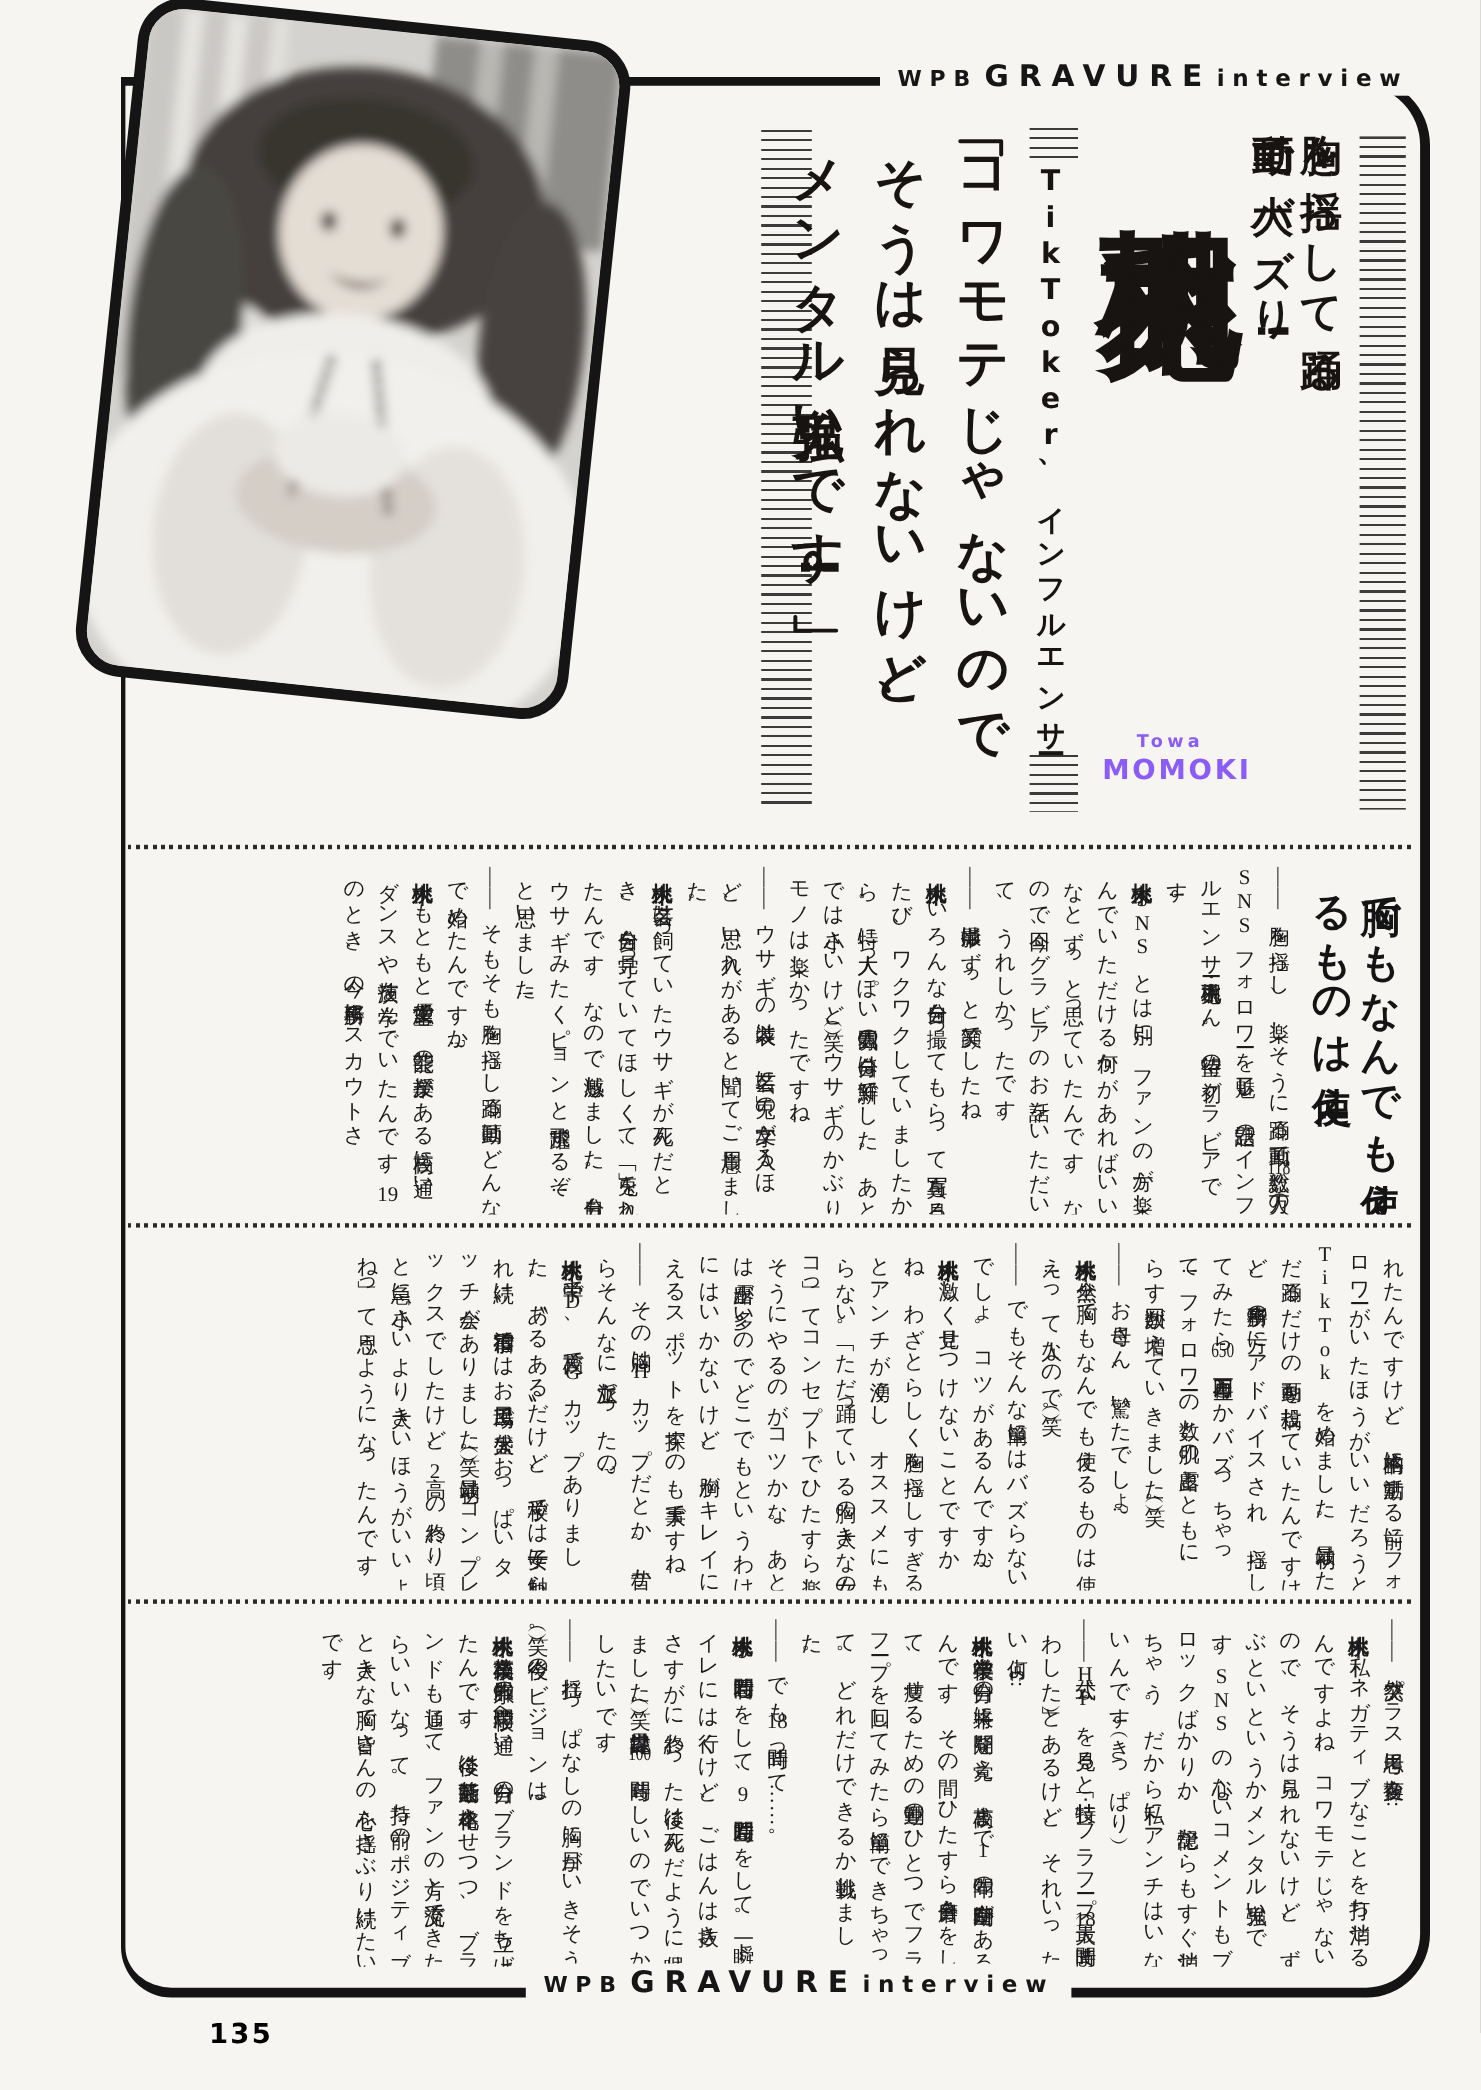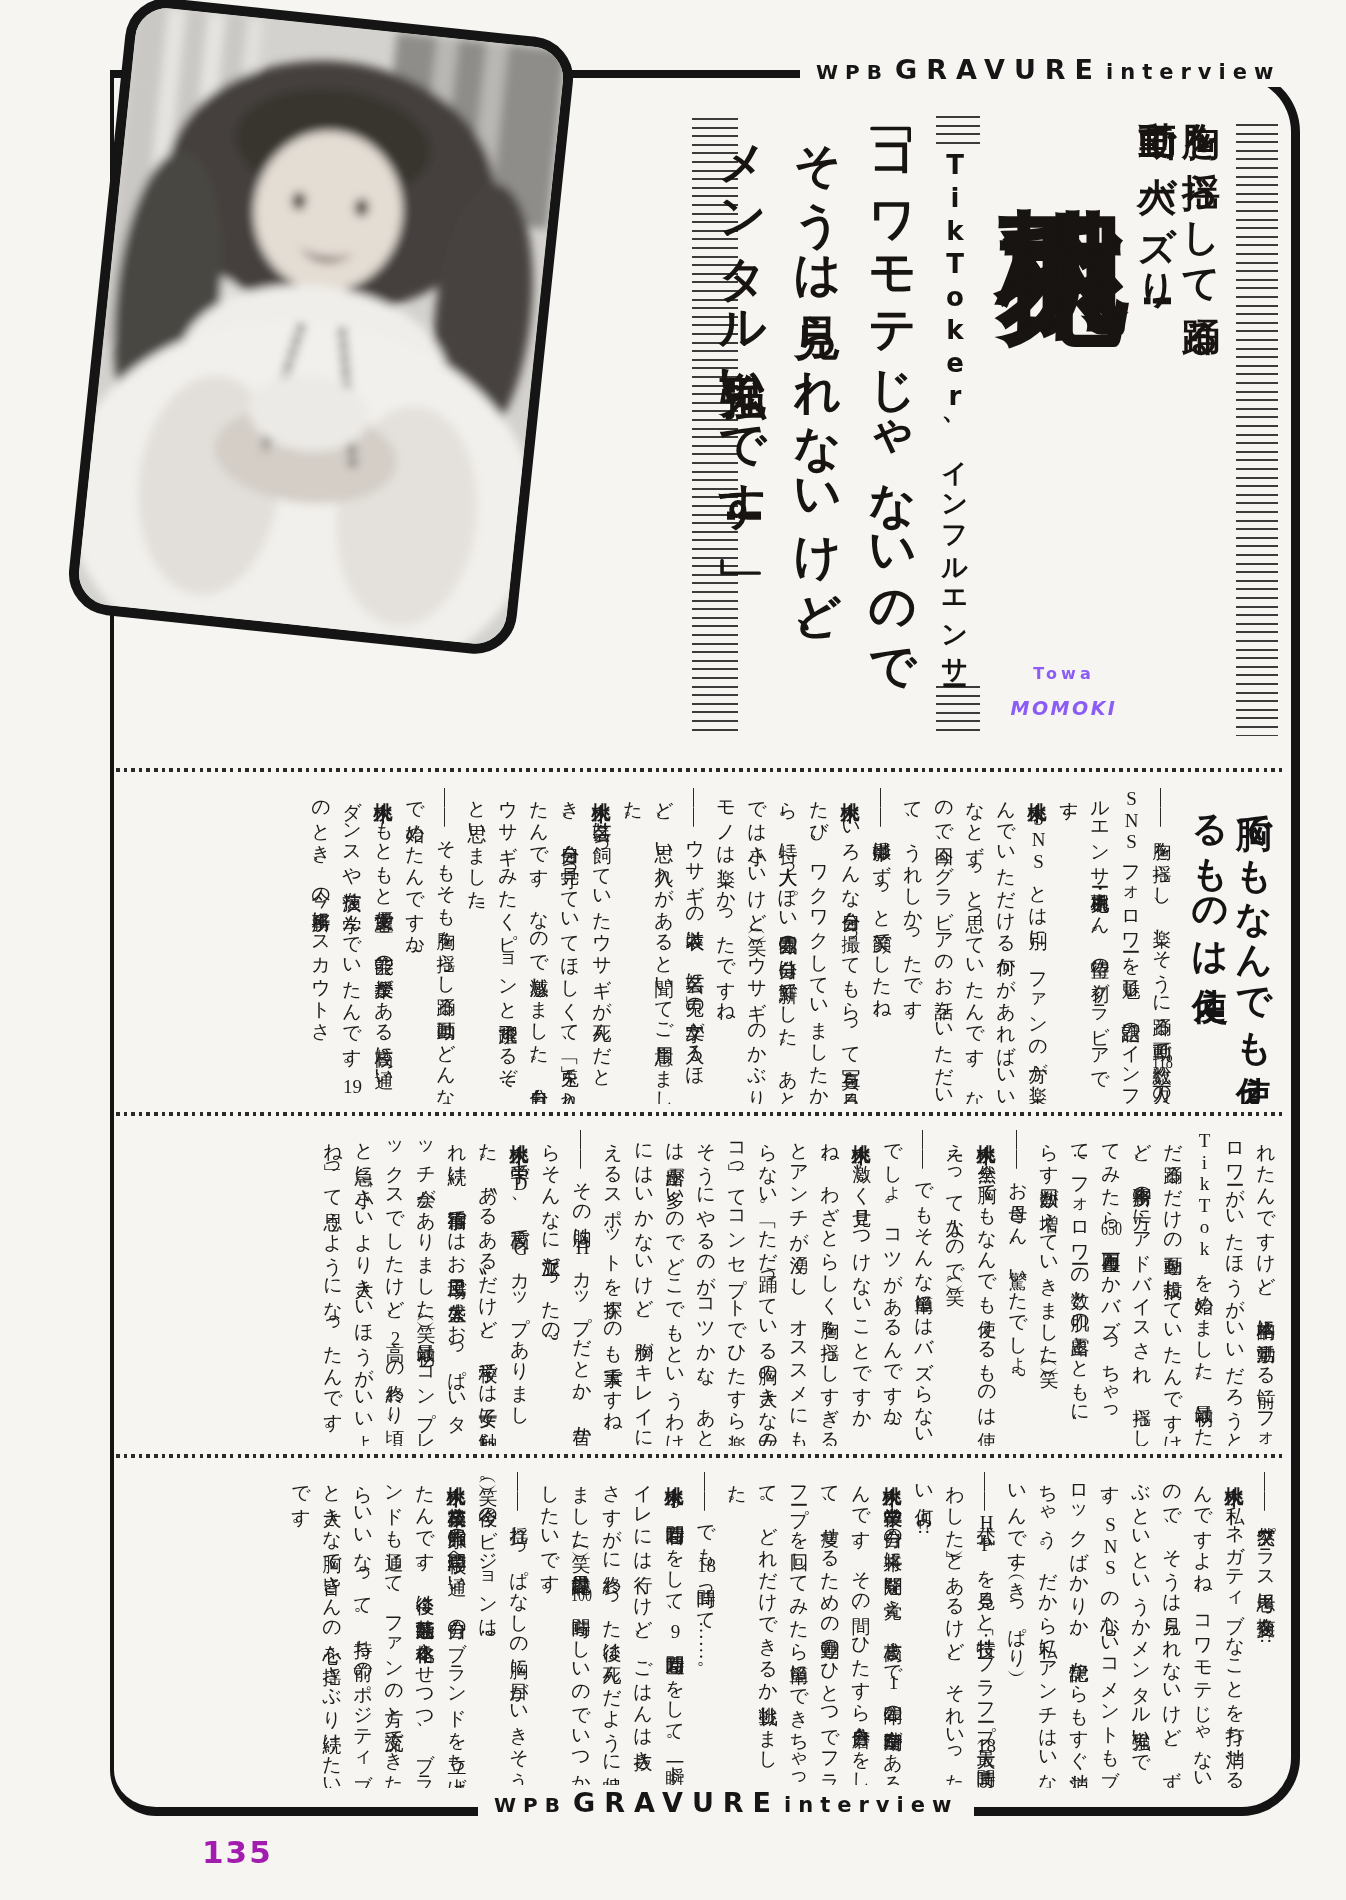--- a/index.html
+++ b/index.html
@@ -38,21 +38,21 @@
              font-weight:900;font-size:38px;line-height:42px;letter-spacing:4px;color:#171412;}
   .role{position:absolute;left:938px;top:150px;z-index:2;writing-mode:vertical-rl;text-orientation:upright;
         font-family:"DejaVu Sans","Liberation Sans",sans-serif;font-weight:800;font-size:26px;
         letter-spacing:3px;color:#171412;}
   .quote{position:absolute;left:712px;top:112px;z-index:2;display:flex;flex-direction:row-reverse;gap:13px;}
   .quote div{writing-mode:vertical-rl;font-family:"DejaVu Sans","Liberation Sans",sans-serif;
              font-weight:900;font-size:47px;line-height:62px;letter-spacing:2px;color:#171412;}
   .roman{position:absolute;left:1002px;top:664px;width:124px;z-index:2;text-align:center;
          font-family:"DejaVu Sans","Liberation Sans",sans-serif;color:#8b5cf6;}
   .roman .first{font-size:16px;font-weight:700;letter-spacing:4px;}
-  .roman .last{font-size:19px;font-weight:800;letter-spacing:2.5px;margin-top:14px;font-style:italic;}
+  .roman .last{font-size:25px;font-weight:800;letter-spacing:2.5px;margin-top:2px;}
 
   
   .credits{position:absolute;left:134px;top:462px;z-index:2;writing-mode:vertical-rl;
            font-family:"DejaVu Sans","Liberation Sans",sans-serif;font-size:15px;
            letter-spacing:2.5px;color:#242424;}
 
   
   .photo{position:absolute;left:96px;top:16px;width:450px;height:620px;z-index:4;
          box-sizing:border-box;border:10px solid #151515;border-radius:42px;overflow:hidden;
          transform:rotate(6deg);background:#d2d0cc;}
@@ -69,23 +69,23 @@
         letter-spacing:0.6px;color:#1c1c1c;overflow:hidden;}
   .band1{top:788px;} .band2{top:1130px;} .band3{top:1472px;}
   .band p{margin:0;padding:0;}
   .heading{font-family:"DejaVu Sans","Liberation Sans",sans-serif;font-weight:900;font-size:36px;
            line-height:44px;letter-spacing:2px;margin:0 6px 0 10px;color:#141414;}
   .spk{font-family:"DejaVu Sans","Liberation Sans",sans-serif;font-weight:800;letter-spacing:0;}
   .tcy{text-combine-upright:all;}
   .lat{text-orientation:upright;}
 
   
-  .pageno{position:absolute;left:202px;top:1834px;z-index:2;
-          font-family:"DejaVu Sans","Liberation Sans",sans-serif;font-weight:700;font-size:31px;
-          letter-spacing:2px;color:#a21caf;}
+  .pageno{position:absolute;left:190px;top:1834px;z-index:2;
+          font-family:"DejaVu Sans","Liberation Sans",sans-serif;font-weight:700;font-size:25px;
+          letter-spacing:2px;color:#000000;}
   .watermark{position:absolute;left:102px;top:1762px;z-index:7;white-space:nowrap;
              font-family:"DejaVu Sans","Liberation Sans",sans-serif;font-weight:800;font-size:45px;
              letter-spacing:1px;color:rgba(255,255,255,0.55);
              -webkit-text-stroke:2.5px rgba(150,150,150,0.9);}
 </style>
 </head>
 <body>
 
 <div class="page">
 

